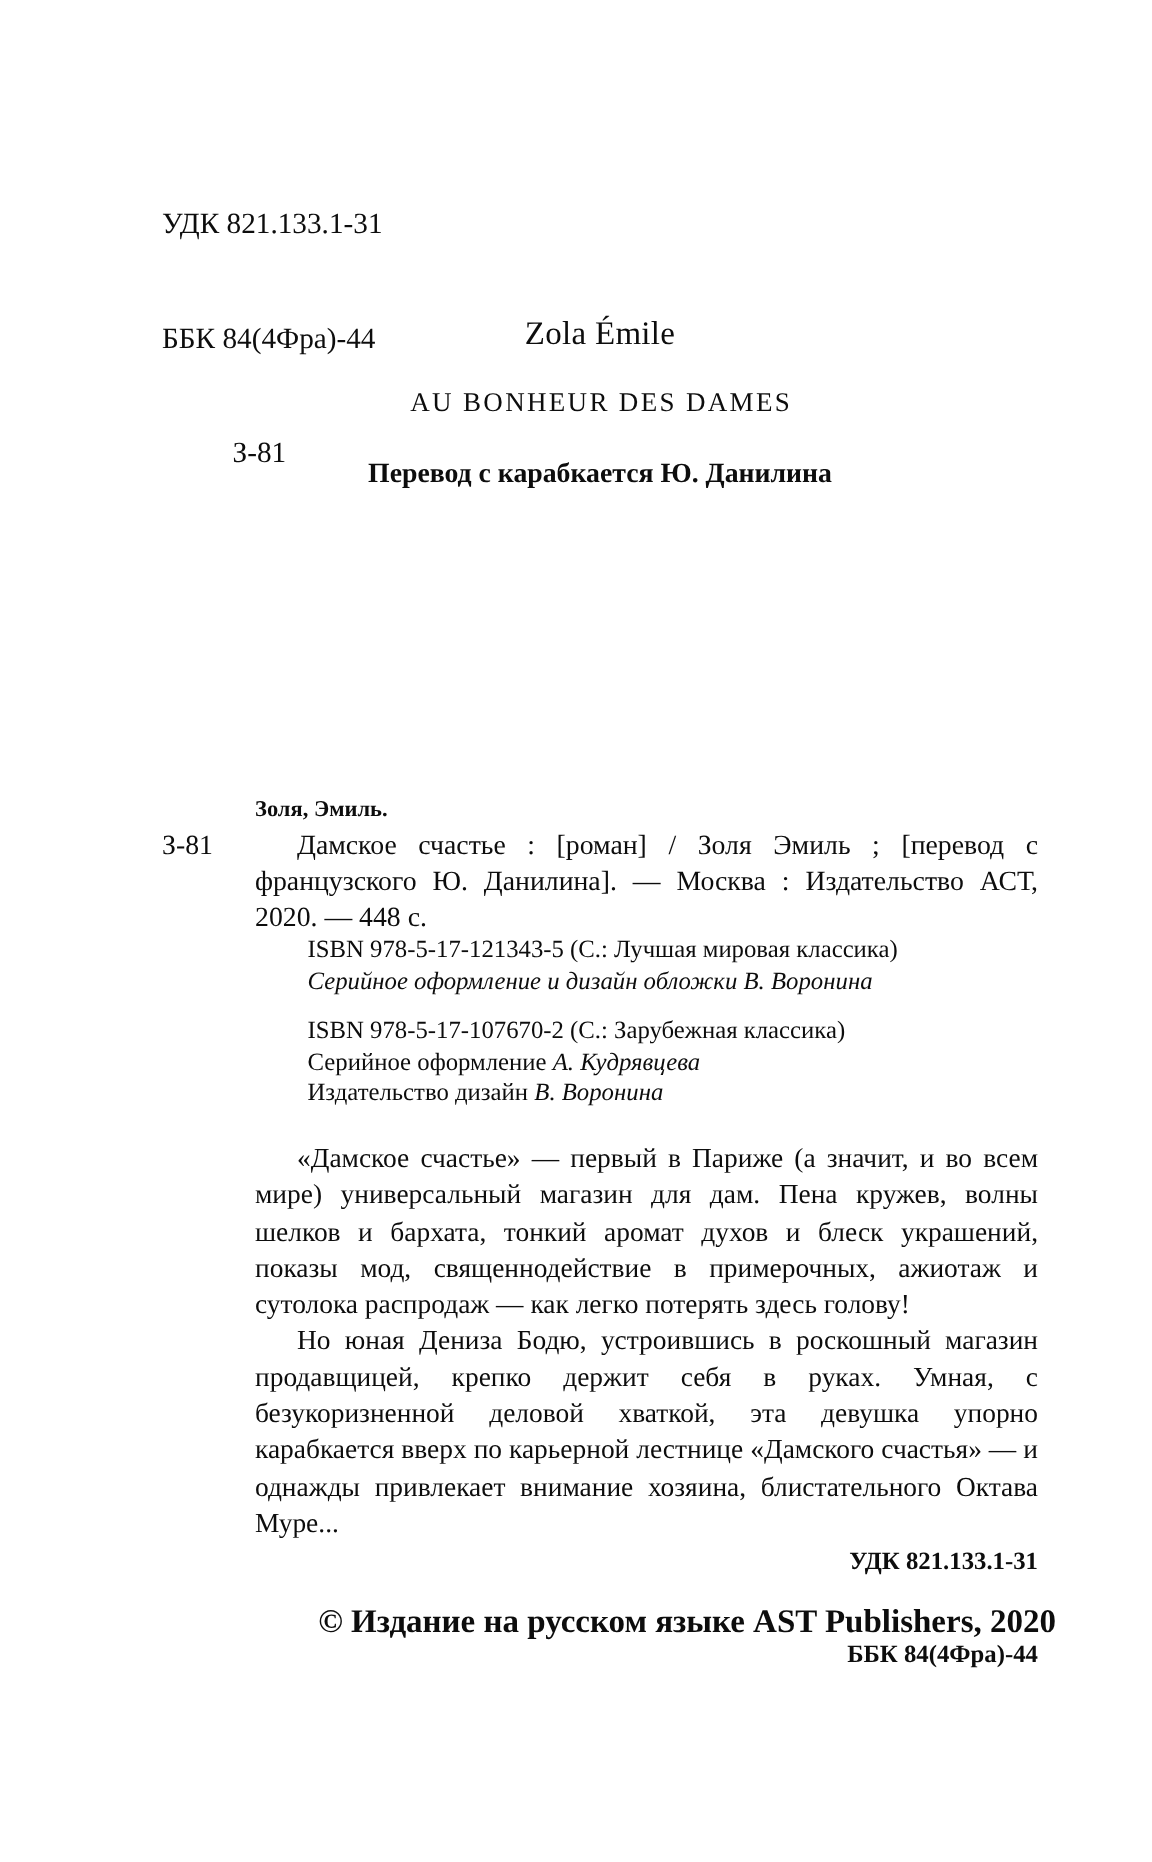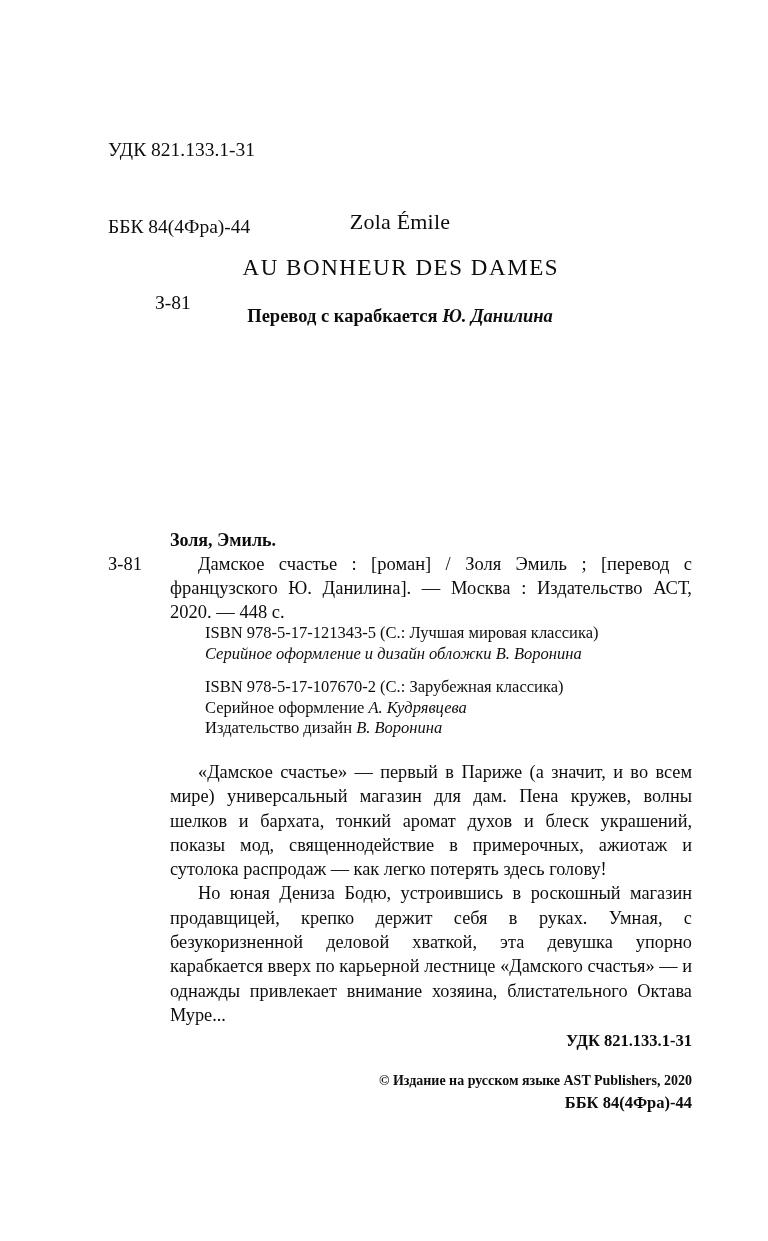--- a/index.html
+++ b/index.html
@@ -47,46 +47,45 @@
     top: 210px;
     width: 584px;
     text-align: center;
   }
   .author-latin {
     font-size: 22px;
     line-height: 24px;
     letter-spacing: 0.2px;
   }
   .title-latin {
-    font-size: 23px;
+    font-size: 18px;
     line-height: 24px;
     letter-spacing: 1.55px;
     margin-top: 22px;
     text-indent: 1.55px;
   }
   .translator {
     font-size: 18.5px;
     line-height: 24px;
     font-weight: bold;
     margin-top: 24px;
   }
   .translator .name {
-    font-style: italic;
   }
 
   
   .card {
     position: absolute;
     left: 108px;
     top: 529px;
     width: 584px;
   }
   .card-heading {
     font-weight: bold;
-    font-size: 18px;
+    font-size: 15px;
     line-height: 22px;
     padding-left: 62px;
   }
   .card-entry {
     position: relative;
     font-size: 18.5px;
     line-height: 24.2px;
     text-align: justify;
     text-justify: inter-word;
     padding-left: 62px;
@@ -143,24 +142,24 @@
     font-weight: bold;
     font-size: 16.5px;
     line-height: 20.5px;
     white-space: pre;
   }
   .bottom-codes span { display: block; }
 
   
   .copyright {
     position: absolute;
-    right: 76px;
+    right: 64px;
     top: 1070px;
     font-weight: bold;
-    font-size: 14px;
+    font-size: 22px;
     line-height: 21px;
     white-space: nowrap;
   }
 </style>
 </head>
 <body>
 
 <div class="page">
 
   <div class="top-codes">

